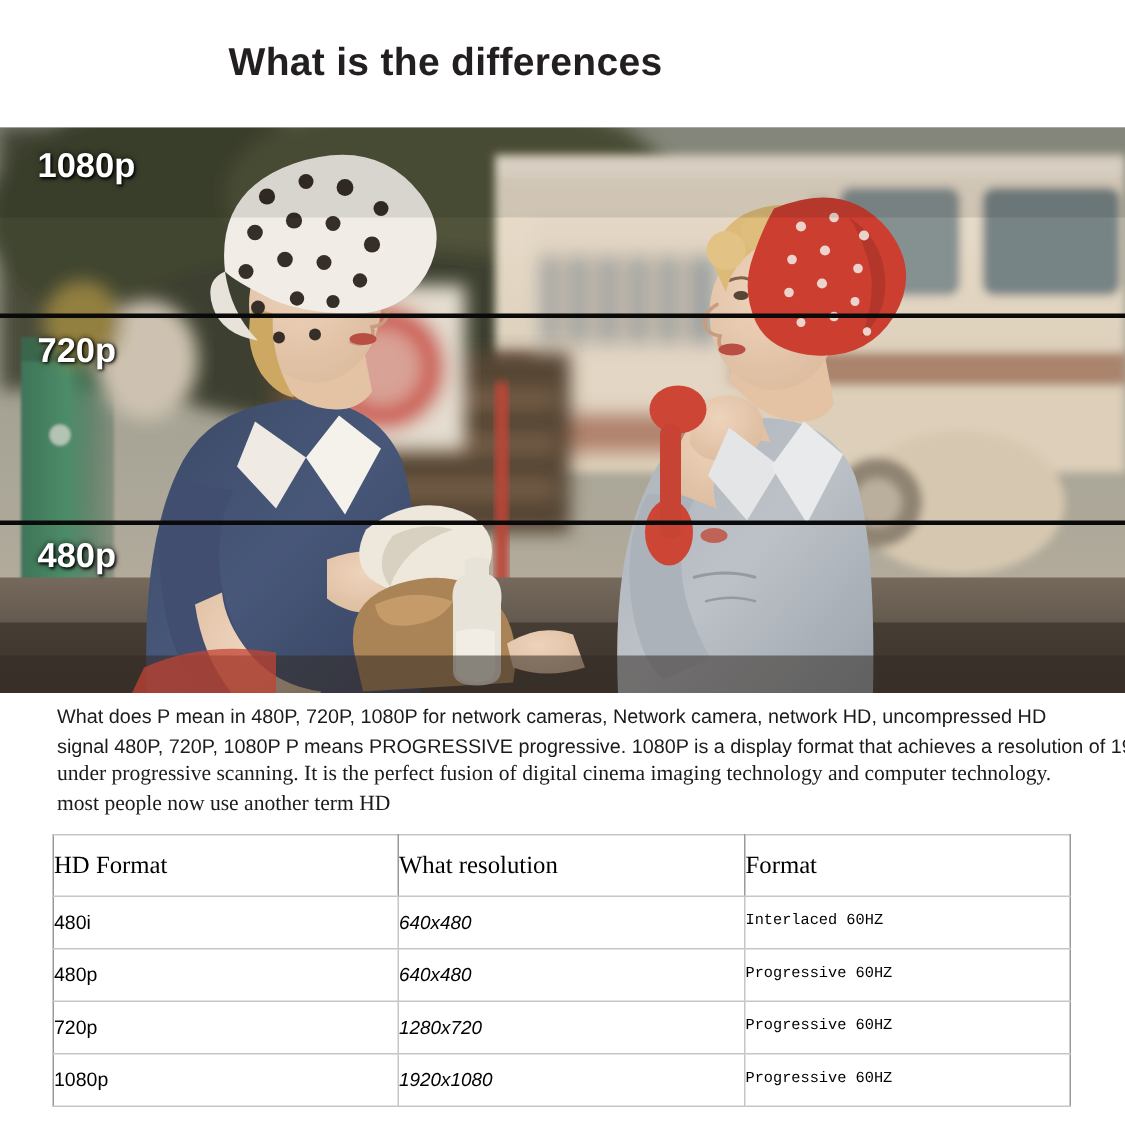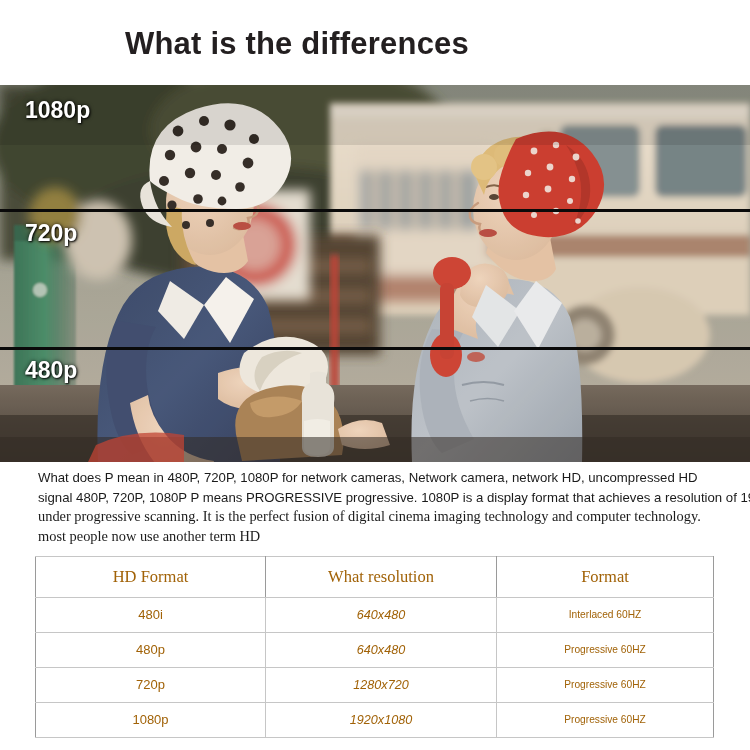--- a/index.html
+++ b/index.html
@@ -6,21 +6,21 @@
   body{
     width:750px;height:750px;overflow:hidden;background:#ffffff;
     font-family:"Liberation Sans",sans-serif;
   }
   .page{position:relative;width:750px;height:750px;background:#fff;}
 
   
   .title{
     position:absolute;left:0;top:26px;width:594px;text-align:center;
     font-family:"Liberation Sans",sans-serif;
-    font-size:31px;font-weight:bold;color:#231f20;
+    font-size:26px;font-weight:bold;color:#231f20;
     letter-spacing:.2px;
   }
 
   
   .photo{
     position:absolute;left:0;top:85px;width:750px;height:377px;
     overflow:hidden;background:#6d6257;
   }
   .photo svg{display:block;width:750px;height:377px;}
 
@@ -56,33 +56,33 @@
   .tbl{
     position:absolute;left:35px;top:556px;width:678px;height:182px;
     border-collapse:collapse;table-layout:fixed;
     border:1px solid #9a9a9a;
   }
   .tbl col.c1{width:230px;}
   .tbl col.c2{width:231px;}
   .tbl col.c3{width:217px;}
   .tbl td{
     border:1px solid #c6c6c6;
-    text-align:center;vertical-align:middle;
-    padding:0;color:#a16207;
+    text-align:left;vertical-align:middle;
+    padding:0;color:#000000;
   }
   .tbl tr{height:26px;}
   .tbl tr.head{height:30px;}
   .tbl tr.head td{
     font-family:"Liberation Serif",serif;font-size:16.5px;
     border-left-color:#9a9a9a;border-right-color:#9a9a9a;
   }
   td.fmt{font-family:"Liberation Sans",sans-serif;font-size:13px;
          border-left-color:#9a9a9a;}
   td.vres{font-family:"Liberation Sans",sans-serif;font-size:12.6px;font-style:italic;}
-  td.det{font-family:Liberation Sans, sans-serif;font-size:10.2px;
+  td.det{font-family:Liberation Mono, monospace;font-size:10.2px;
          border-right-color:#9a9a9a;}
   .tbl td.sep-l{border-left:1px solid #9a9a9a;}
   .tbl td.sep-r{border-right:1px solid #9a9a9a;}
 </style>
 </head>
 <body>
 
 <div class="page">
 
   <div class="title">What is the differences</div>

